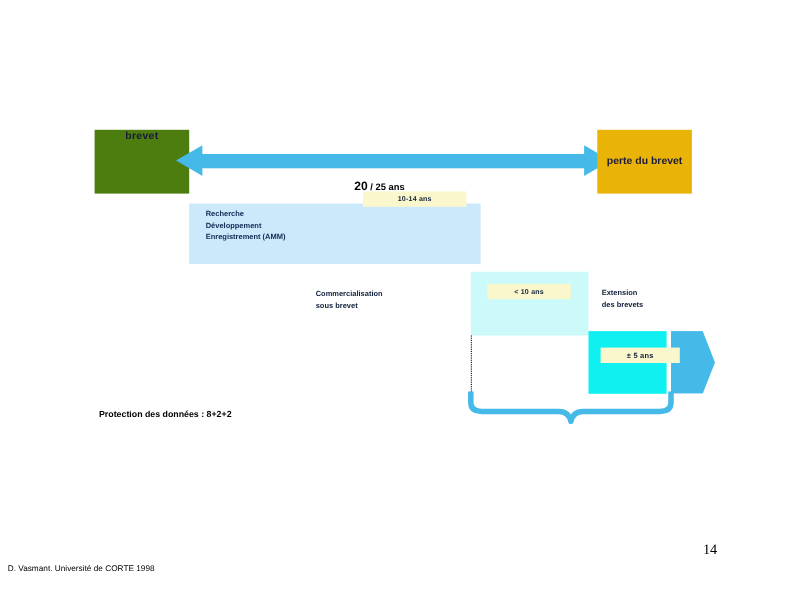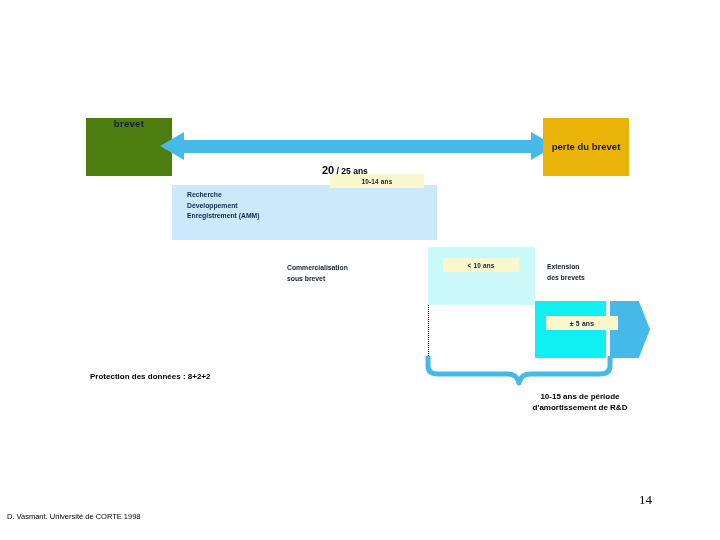--- a/index.html
+++ b/index.html
@@ -223,20 +223,19 @@
   <div class="abs box-cyan"></div>
   <div class="abs pentagon"></div>
   <div class="abs chip chip-5">± 5 ans</div>
 
   <div class="abs dotted-v"></div>
 
   <svg class="abs brace" width="190" height="36" viewBox="0 0 190 36">
     <path d="M4,0 L4,10 Q4,18 14,18 L84,18 Q93,18 95,27 Q97,18 106,18 L176,18 Q186,18 186,10 L186,0" fill="none" stroke="#45B9E8" stroke-width="5" stroke-linecap="round" stroke-linejoin="round"></path>
   </svg>
 
-  <div class="abs amort-text multiline">10-15 ans de période<br>d'amortissement de R&amp;D</div>
 
   <div class="abs prot-text">Protection des données : 8+2+2</div>
 
   <div class="abs footer-credit">D. Vasmant.  Université de CORTE 1998</div>
   <div class="abs page-number">14</div>
 
 </div>
 
 </body></html>

